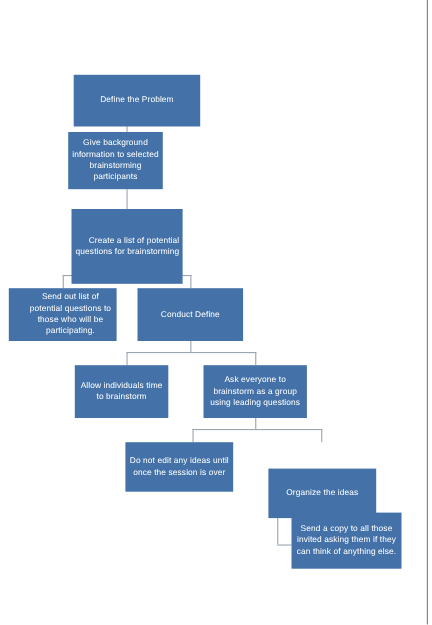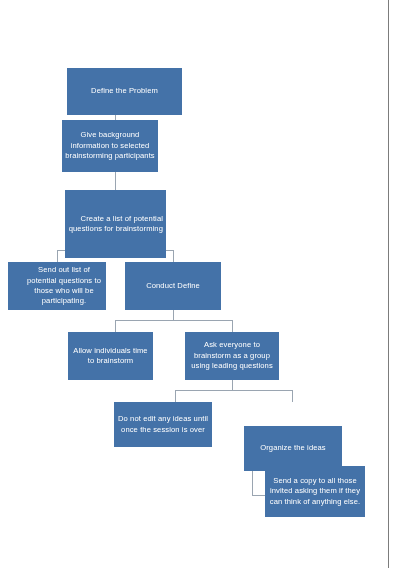--- a/index.html
+++ b/index.html
@@ -76,21 +76,21 @@
   <div class="conn v" style="left:175px; top:390px; height:12px;"></div>
   <div class="conn v" style="left:292px; top:390px; height:12px;"></div>
 
   <div class="conn v" style="left:252px; top:453px; height:42px;"></div>
   <div class="conn h" style="left:252px; top:495px; width:13px;"></div>
 
   <div class="node" style="left:67px; top:68px; width:115px; height:47px;">
     <span>Define the Problem</span>
   </div>
 
-  <div class="node" style="left:62px; top:120px; width:96px; height:52px;">
+  <div class="node" style="left:62px; top:120px; width:86px; height:52px;">
     <span>Give background information to selected brainstorming participants</span>
   </div>
 
   <div class="node" style="left:65px; top:190px; width:101px; height:68px;text-align:right;">
     <span>Create a list of potential questions for brainstorming</span>
   </div>
 
   <div class="node" style="left:8px; top:262px; width:98px; height:48px;padding-left:17px;">
     <span>Send out list of potential questions to those who will be participating.</span>
   </div>

